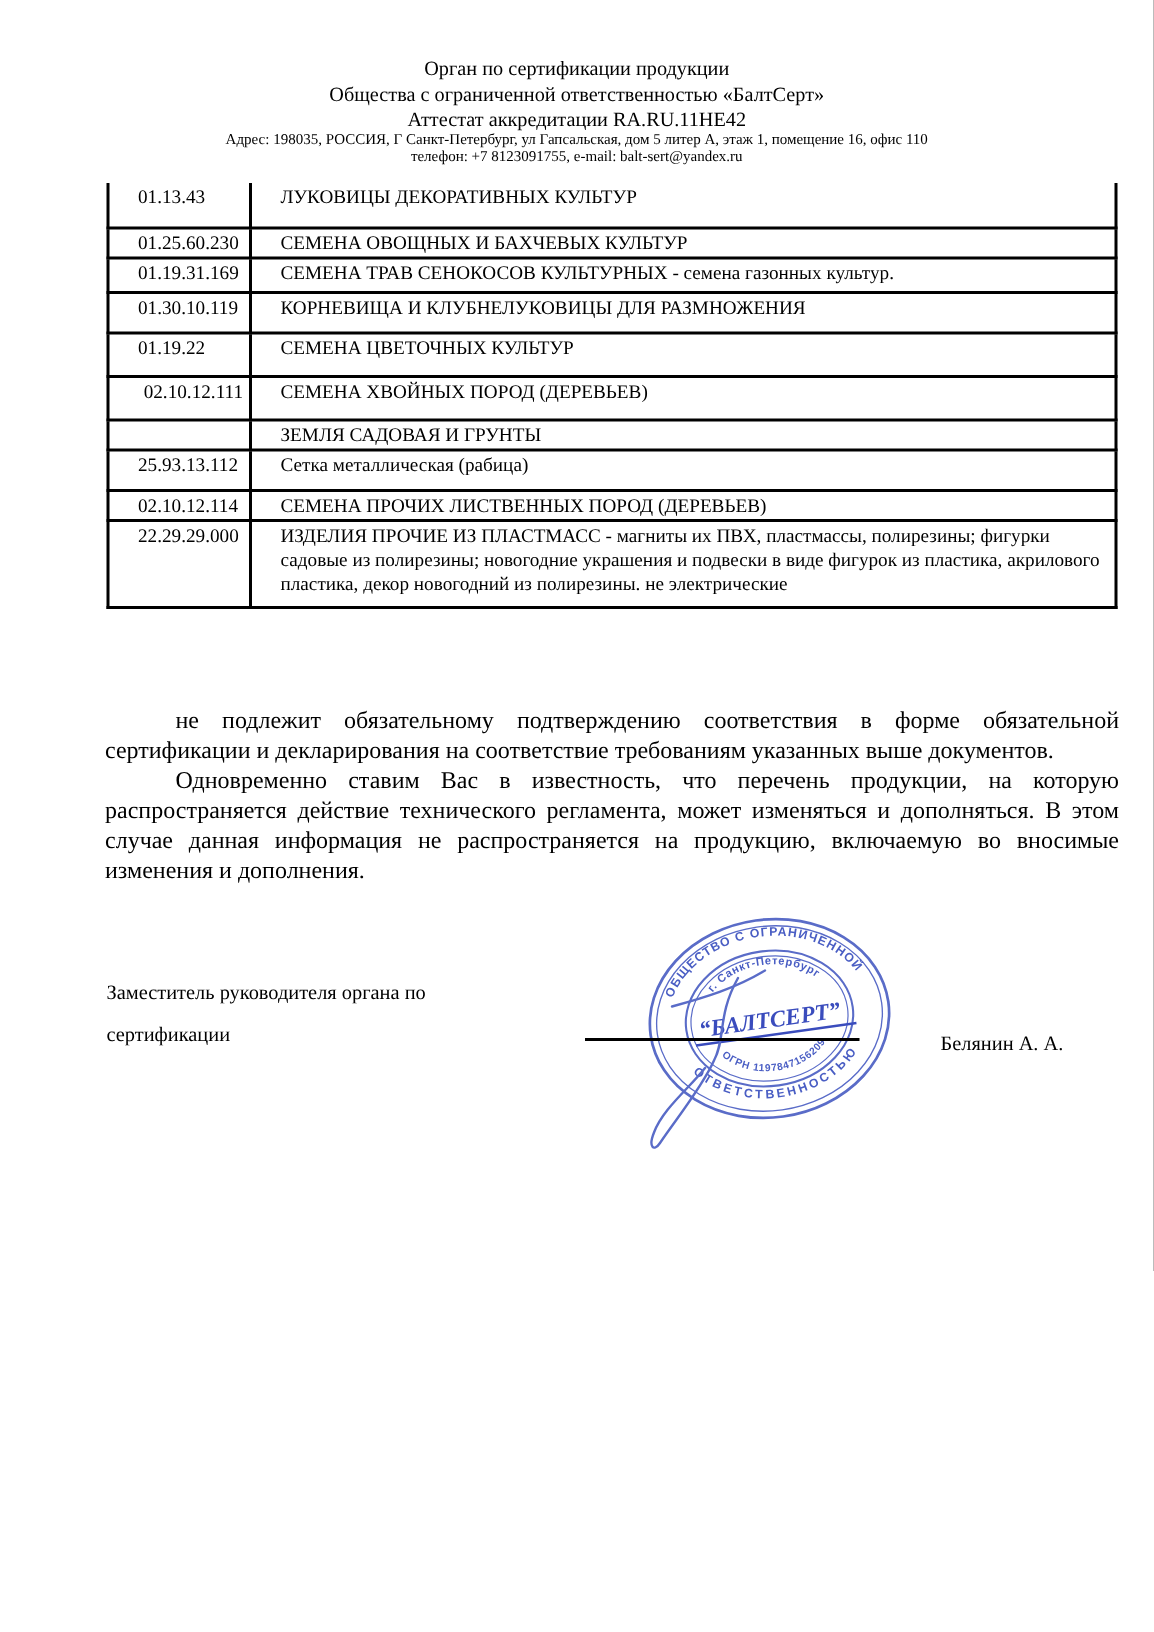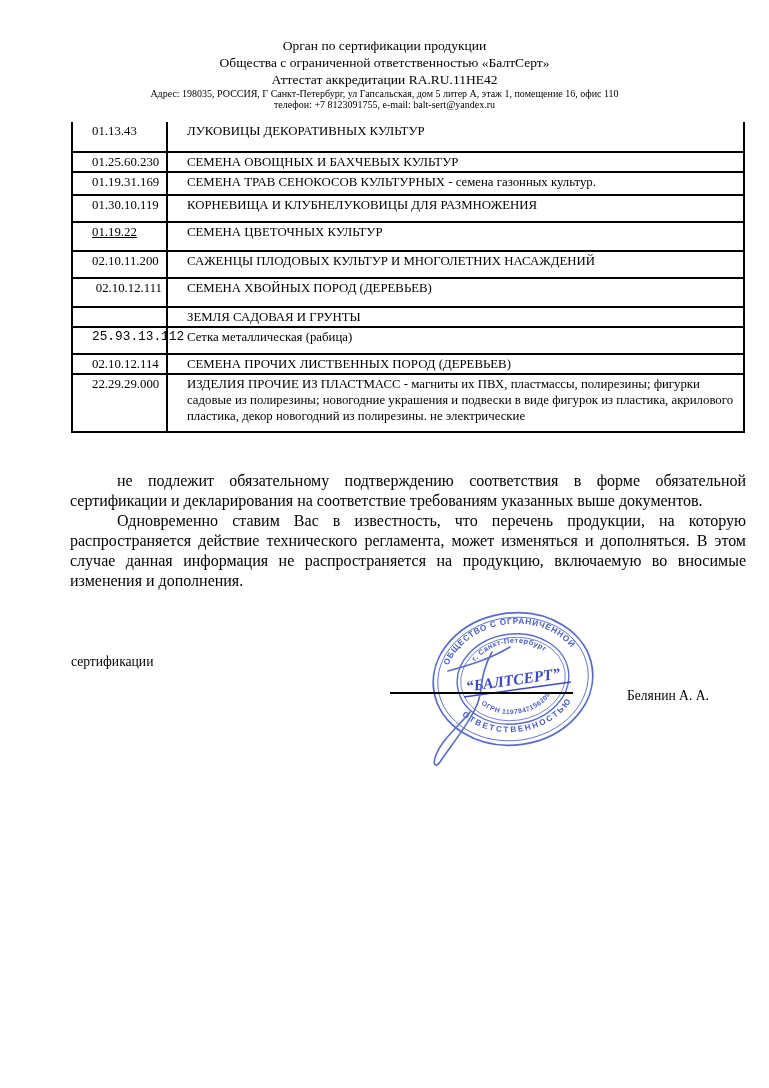--- a/index.html
+++ b/index.html
@@ -128,57 +128,54 @@
           </tr>
           <tr>
             <td class="code-cell" style="height: 23px;">01.19.31.169</td>
             <td class="name-cell">СЕМЕНА ТРАВ СЕНОКОСОВ КУЛЬТУРНЫХ - семена газонных культур.</td>
           </tr>
           <tr>
             <td class="code-cell" style="height: 27px;">01.30.10.119</td>
             <td class="name-cell">КОРНЕВИЩА И КЛУБНЕЛУКОВИЦЫ ДЛЯ РАЗМНОЖЕНИЯ</td>
           </tr>
           <tr>
-            <td class="code-cell" style="height: 29px; text-decoration: underline;">01.19.22</td>
+            <td class="code-cell" style="height: 29px;">01.19.22</td>
             <td class="name-cell">СЕМЕНА ЦВЕТОЧНЫХ КУЛЬТУР</td>
-          </tr>
-          <tr>
-            <td class="code-cell" style="height: 27px;">02.10.11.200</td>
-            <td class="name-cell">САЖЕНЦЫ ПЛОДОВЫХ КУЛЬТУР И МНОГОЛЕТНИХ НАСАЖДЕНИЙ</td>
           </tr>
           <tr>
             <td class="code-cell" style="height: 29px; text-align: right;">02.10.12.111</td>
             <td class="name-cell">СЕМЕНА ХВОЙНЫХ ПОРОД (ДЕРЕВЬЕВ)</td>
           </tr>
           <tr>
             <td class="code-cell" style="height: 15px;"></td>
             <td class="name-cell">ЗЕМЛЯ САДОВАЯ И ГРУНТЫ</td>
           </tr>
           <tr>
-            <td class="code-cell" style="height: 27px; font-family: Liberation Mono, monospace;">25.93.13.112</td>
+            <td class="code-cell" style="height: 27px;">25.93.13.112</td>
             <td class="name-cell">Сетка металлическая (рабица)</td>
           </tr>
           <tr>
             <td class="code-cell" style="height: 19px;">02.10.12.114</td>
             <td class="name-cell">СЕМЕНА ПРОЧИХ ЛИСТВЕННЫХ ПОРОД (ДЕРЕВЬЕВ)</td>
           </tr>
           <tr>
             <td class="code-cell" style="height: 58px;">22.29.29.000</td>
             <td class="name-cell">ИЗДЕЛИЯ ПРОЧИЕ ИЗ ПЛАСТМАСС - магниты их ПВХ, пластмассы, полирезины; фигурки садовые из полирезины; новогодние украшения и подвески в виде фигурок из пластика, акрилового пластика, декор новогодний из полирезины. не электрические</td>
           </tr>
         </tbody>
     </table>
   </div>
 
   <div class="body-text">
     <p>не подлежит обязательному подтверждению соответствия в форме обязательной сертификации и декларирования на соответствие требованиям указанных выше документов.</p>
     <p>Одновременно ставим Вас в известность, что перечень продукции, на которую распространяется действие технического регламента, может изменяться и дополняться. В этом случае данная информация не распространяется на продукцию, включаемую во вносимые изменения и дополнения.</p>
   </div>
 
   <div class="sign-position">
+    <div>Заместитель руководителя органа по</div>
     <div>сертификации</div>
   </div>
 
   <div class="sign-line"></div>
 
   <svg class="stamp-svg" viewBox="0 0 184 170" xmlns="http://www.w3.org/2000/svg">
     <defs>
       <path id="arc-outer-top" d="M 27 74 A 68 55 0 0 1 163 74" fill="none"></path>
       <path id="arc-outer-bottom" d="M 29 74 A 66 53 0 0 0 161 74" fill="none"></path>
       <path id="arc-inner-top" d="M 50 74 A 45 36 0 0 1 140 74" fill="none"></path>

